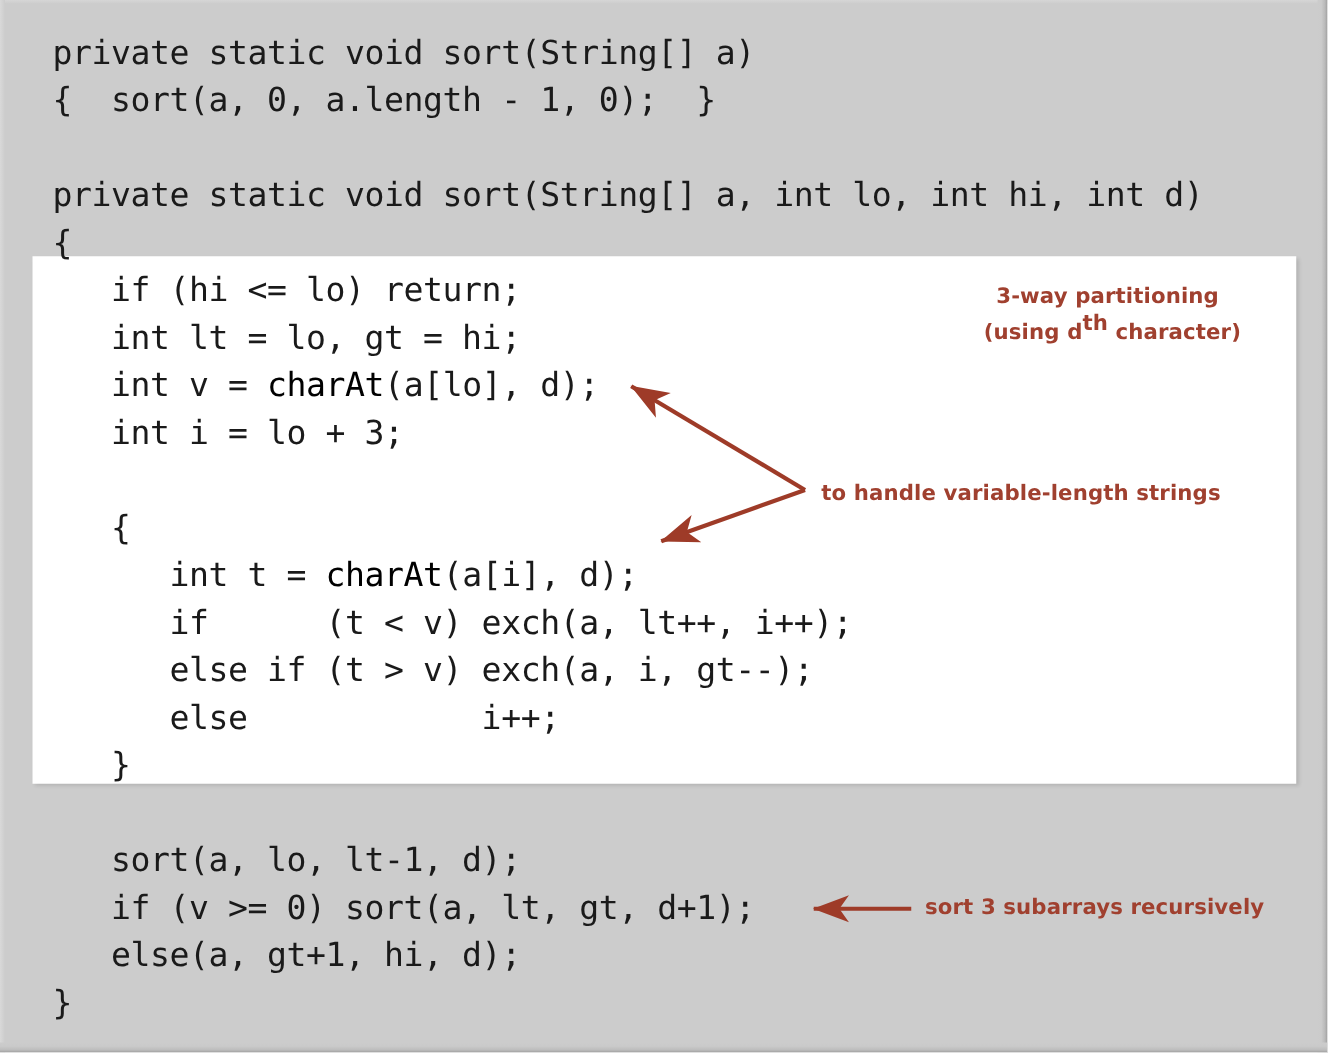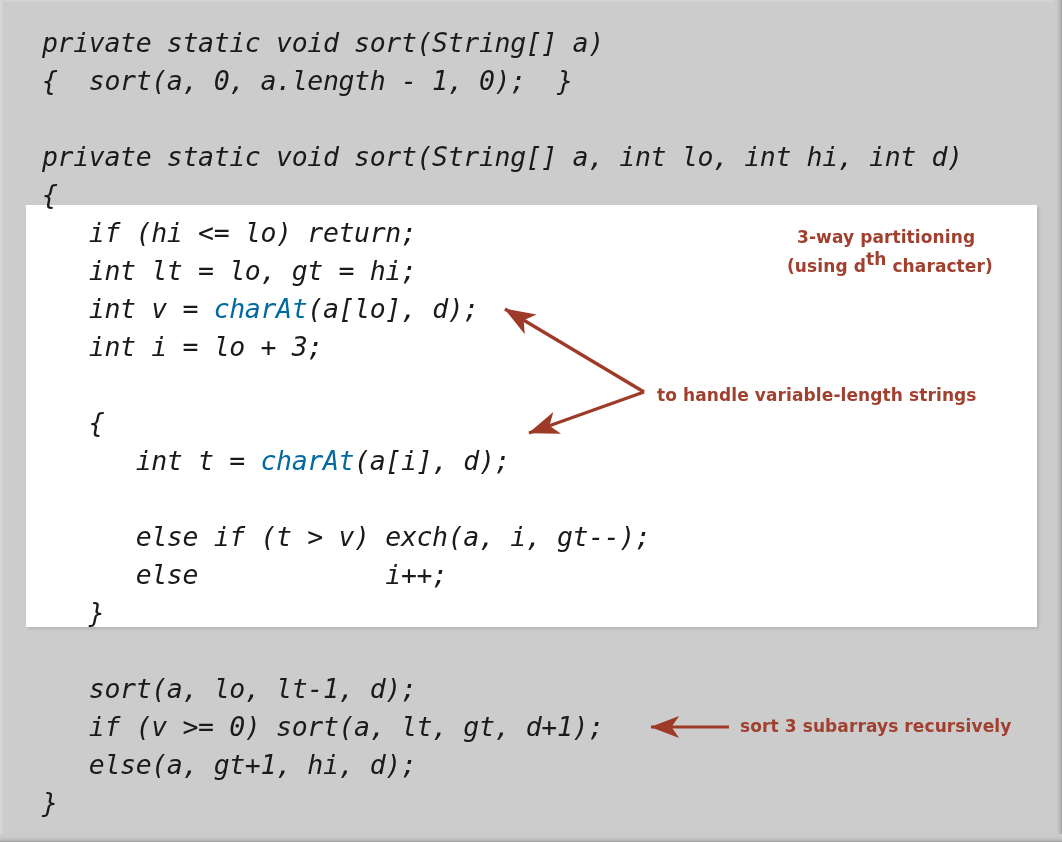--- a/index.html
+++ b/index.html
@@ -57,23 +57,22 @@
     line-height: 38px;
     color: #1a1a1a;
     white-space: pre;
   }
   .code-line {
     position: absolute;
     left: 42px;
     height: 38px;
     letter-spacing: -0.35px;
     white-space: pre;
-    font-style: italic;
   }
-  .kw-charat { color: #0369a1; }
+  .kw-charat { color: #000000; }
 
   
   .annot {
     position: absolute;
     color: #a0402f;
     font-family: "DejaVu Sans", sans-serif;
     font-size: 17px;
     font-weight: bold;
     white-space: nowrap;
     letter-spacing: 0.1px;
@@ -122,20 +121,21 @@
     <div class="code-line" style="top:214px">   if (hi &lt;= lo) return;</div>
     <div class="code-line" style="top:252px">   int lt = lo, gt = hi;</div>
 
     <div class="code-line" style="top:290px"><span>   int v = </span><span class="kw-charat">charAt</span><span>(a[lo], d);</span></div>
 
     <div class="code-line" style="top:328px">   int i = lo + 3;</div>
     <div class="code-line" style="top:404px">   {</div>
 
     <div class="code-line" style="top:442px"><span>      int t = </span><span class="kw-charat">charAt</span><span>(a[i], d);</span></div>
 
+    <div class="code-line" style="top:480px">      if      (t &lt; v) exch(a, lt++, i++);</div>
     <div class="code-line" style="top:518px">      else if (t &gt; v) exch(a, i, gt--);</div>
     <div class="code-line" style="top:556px">      else            i++;</div>
     <div class="code-line" style="top:594px">   }</div>
 
     
     <div class="code-line" style="top:670px">   sort(a, lo, lt-1, d);</div>
     <div class="code-line" style="top:708px">   if (v &gt;= 0) sort(a, lt, gt, d+1);</div>
     <div class="code-line" style="top:746px">   else(a, gt+1, hi, d);</div>
     <div class="code-line" style="top:784px">}</div>
   </div>

